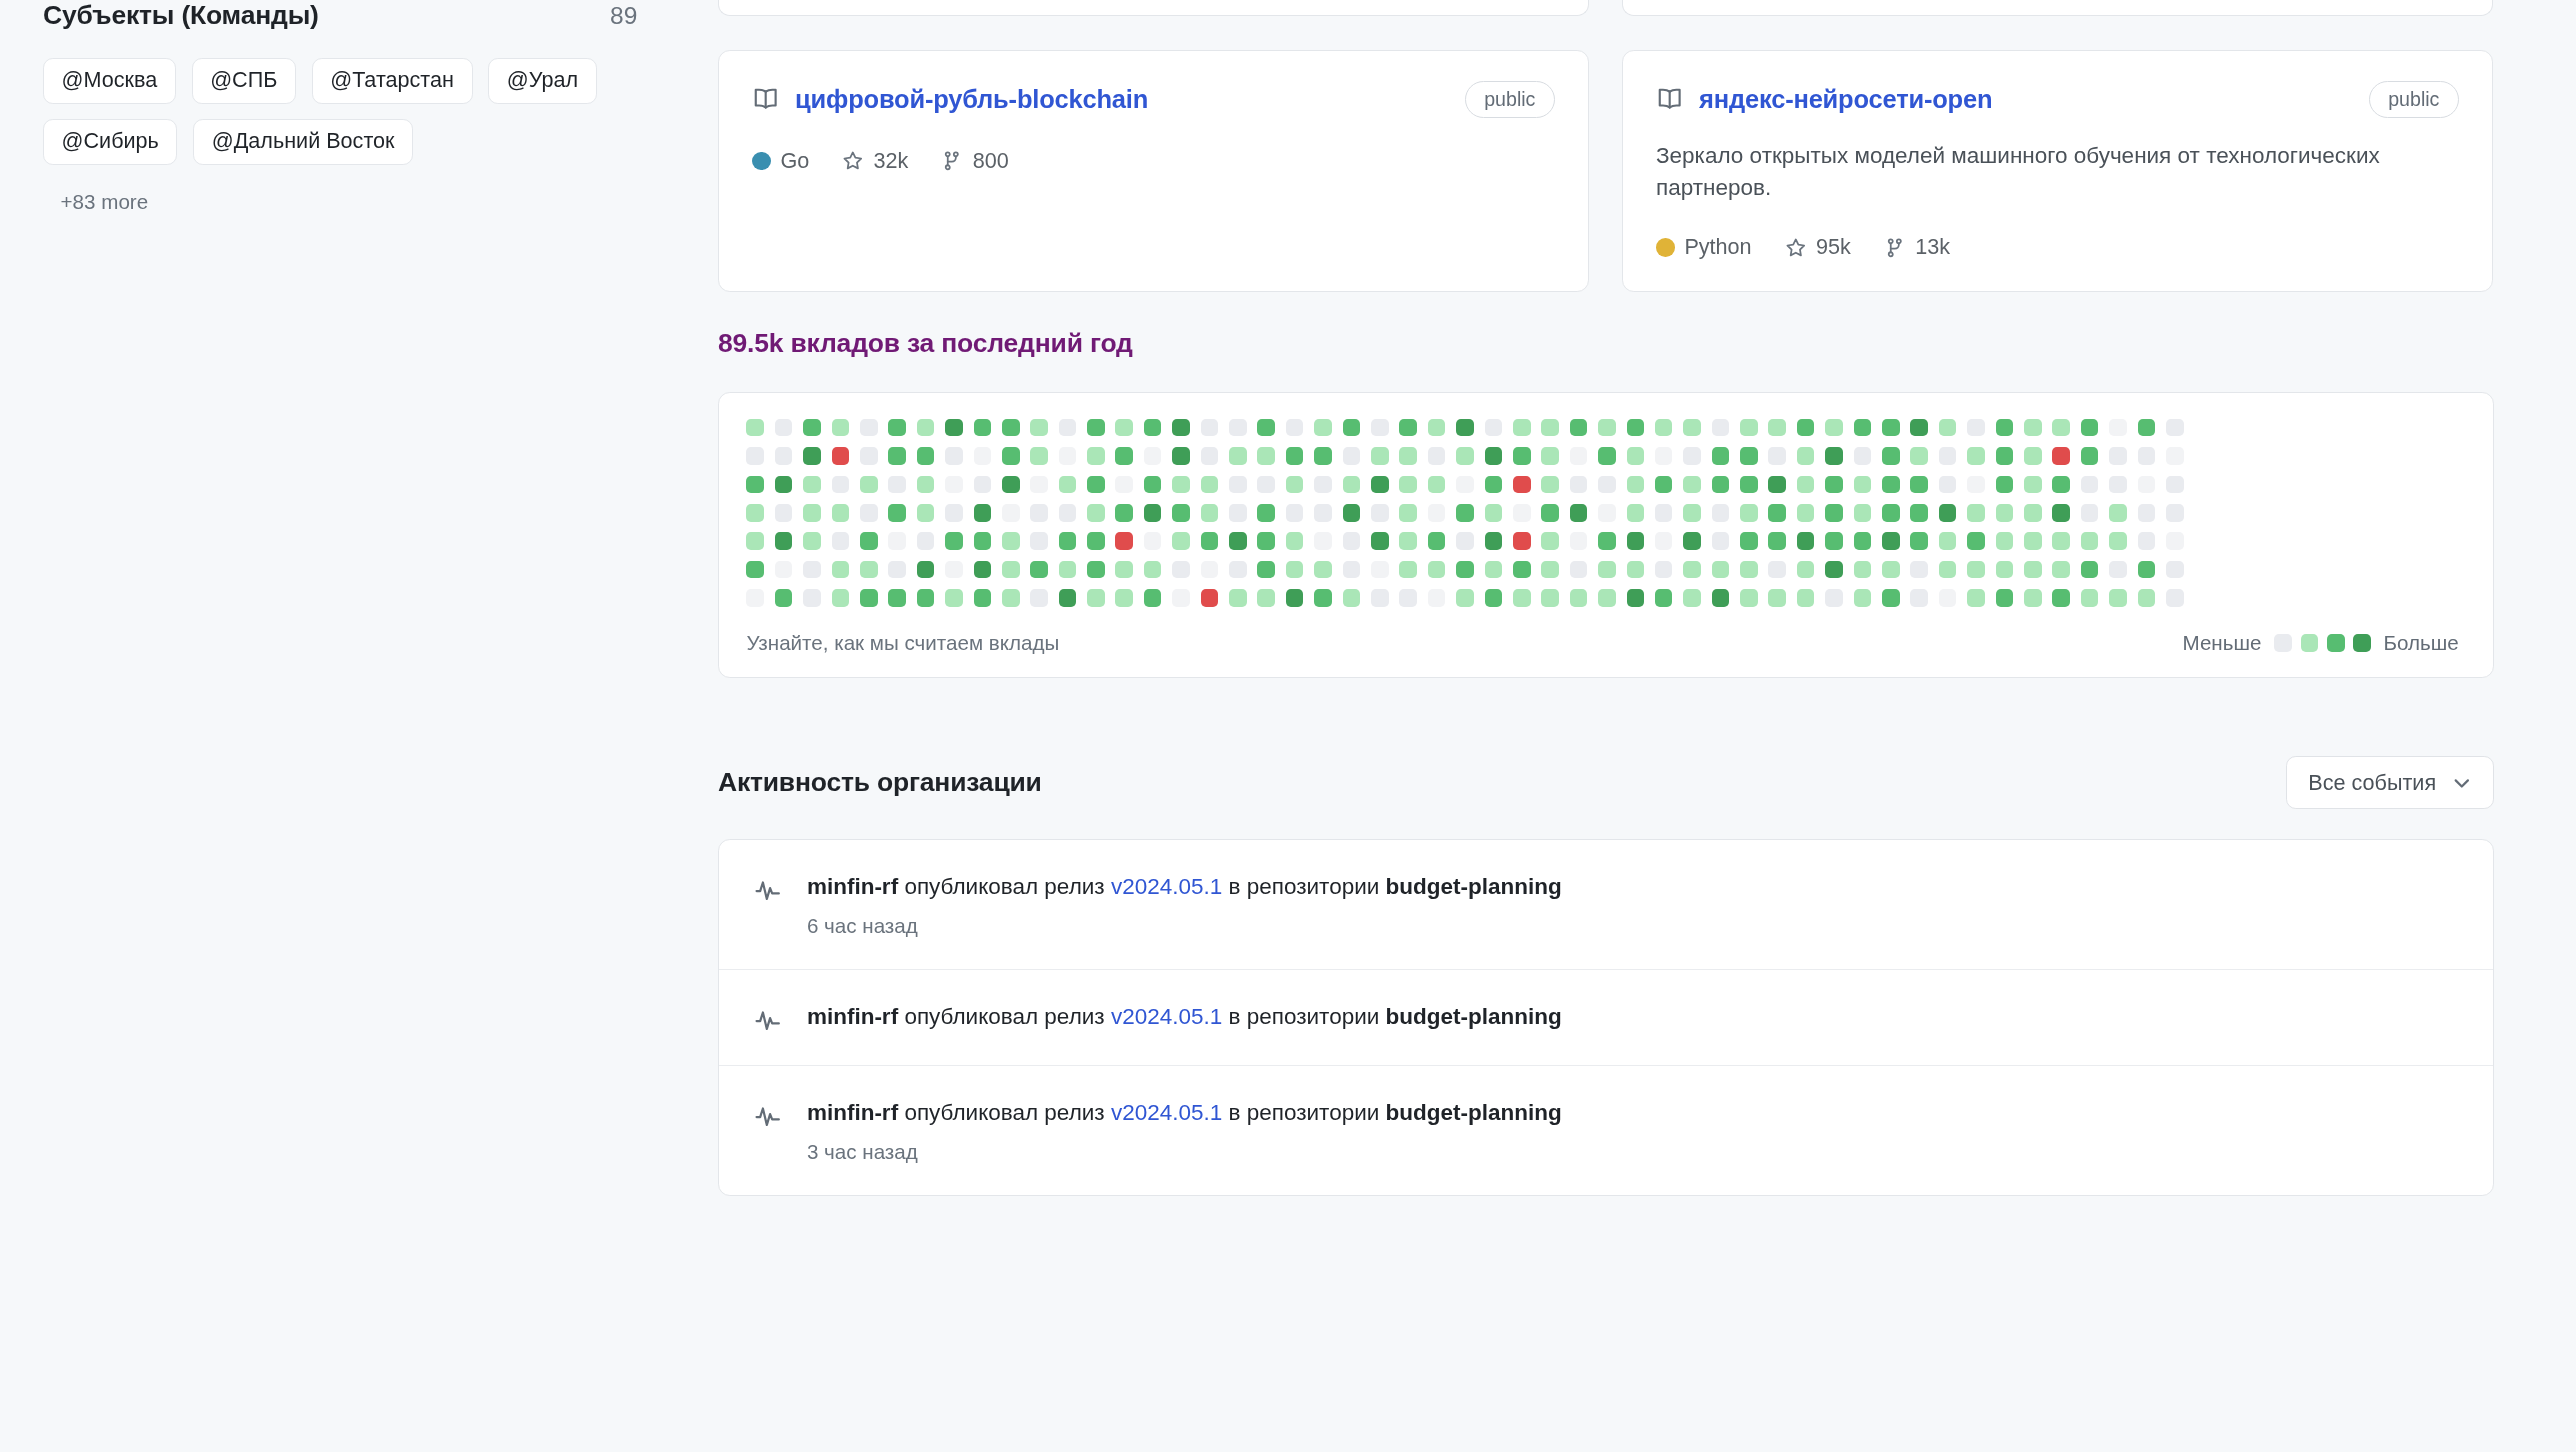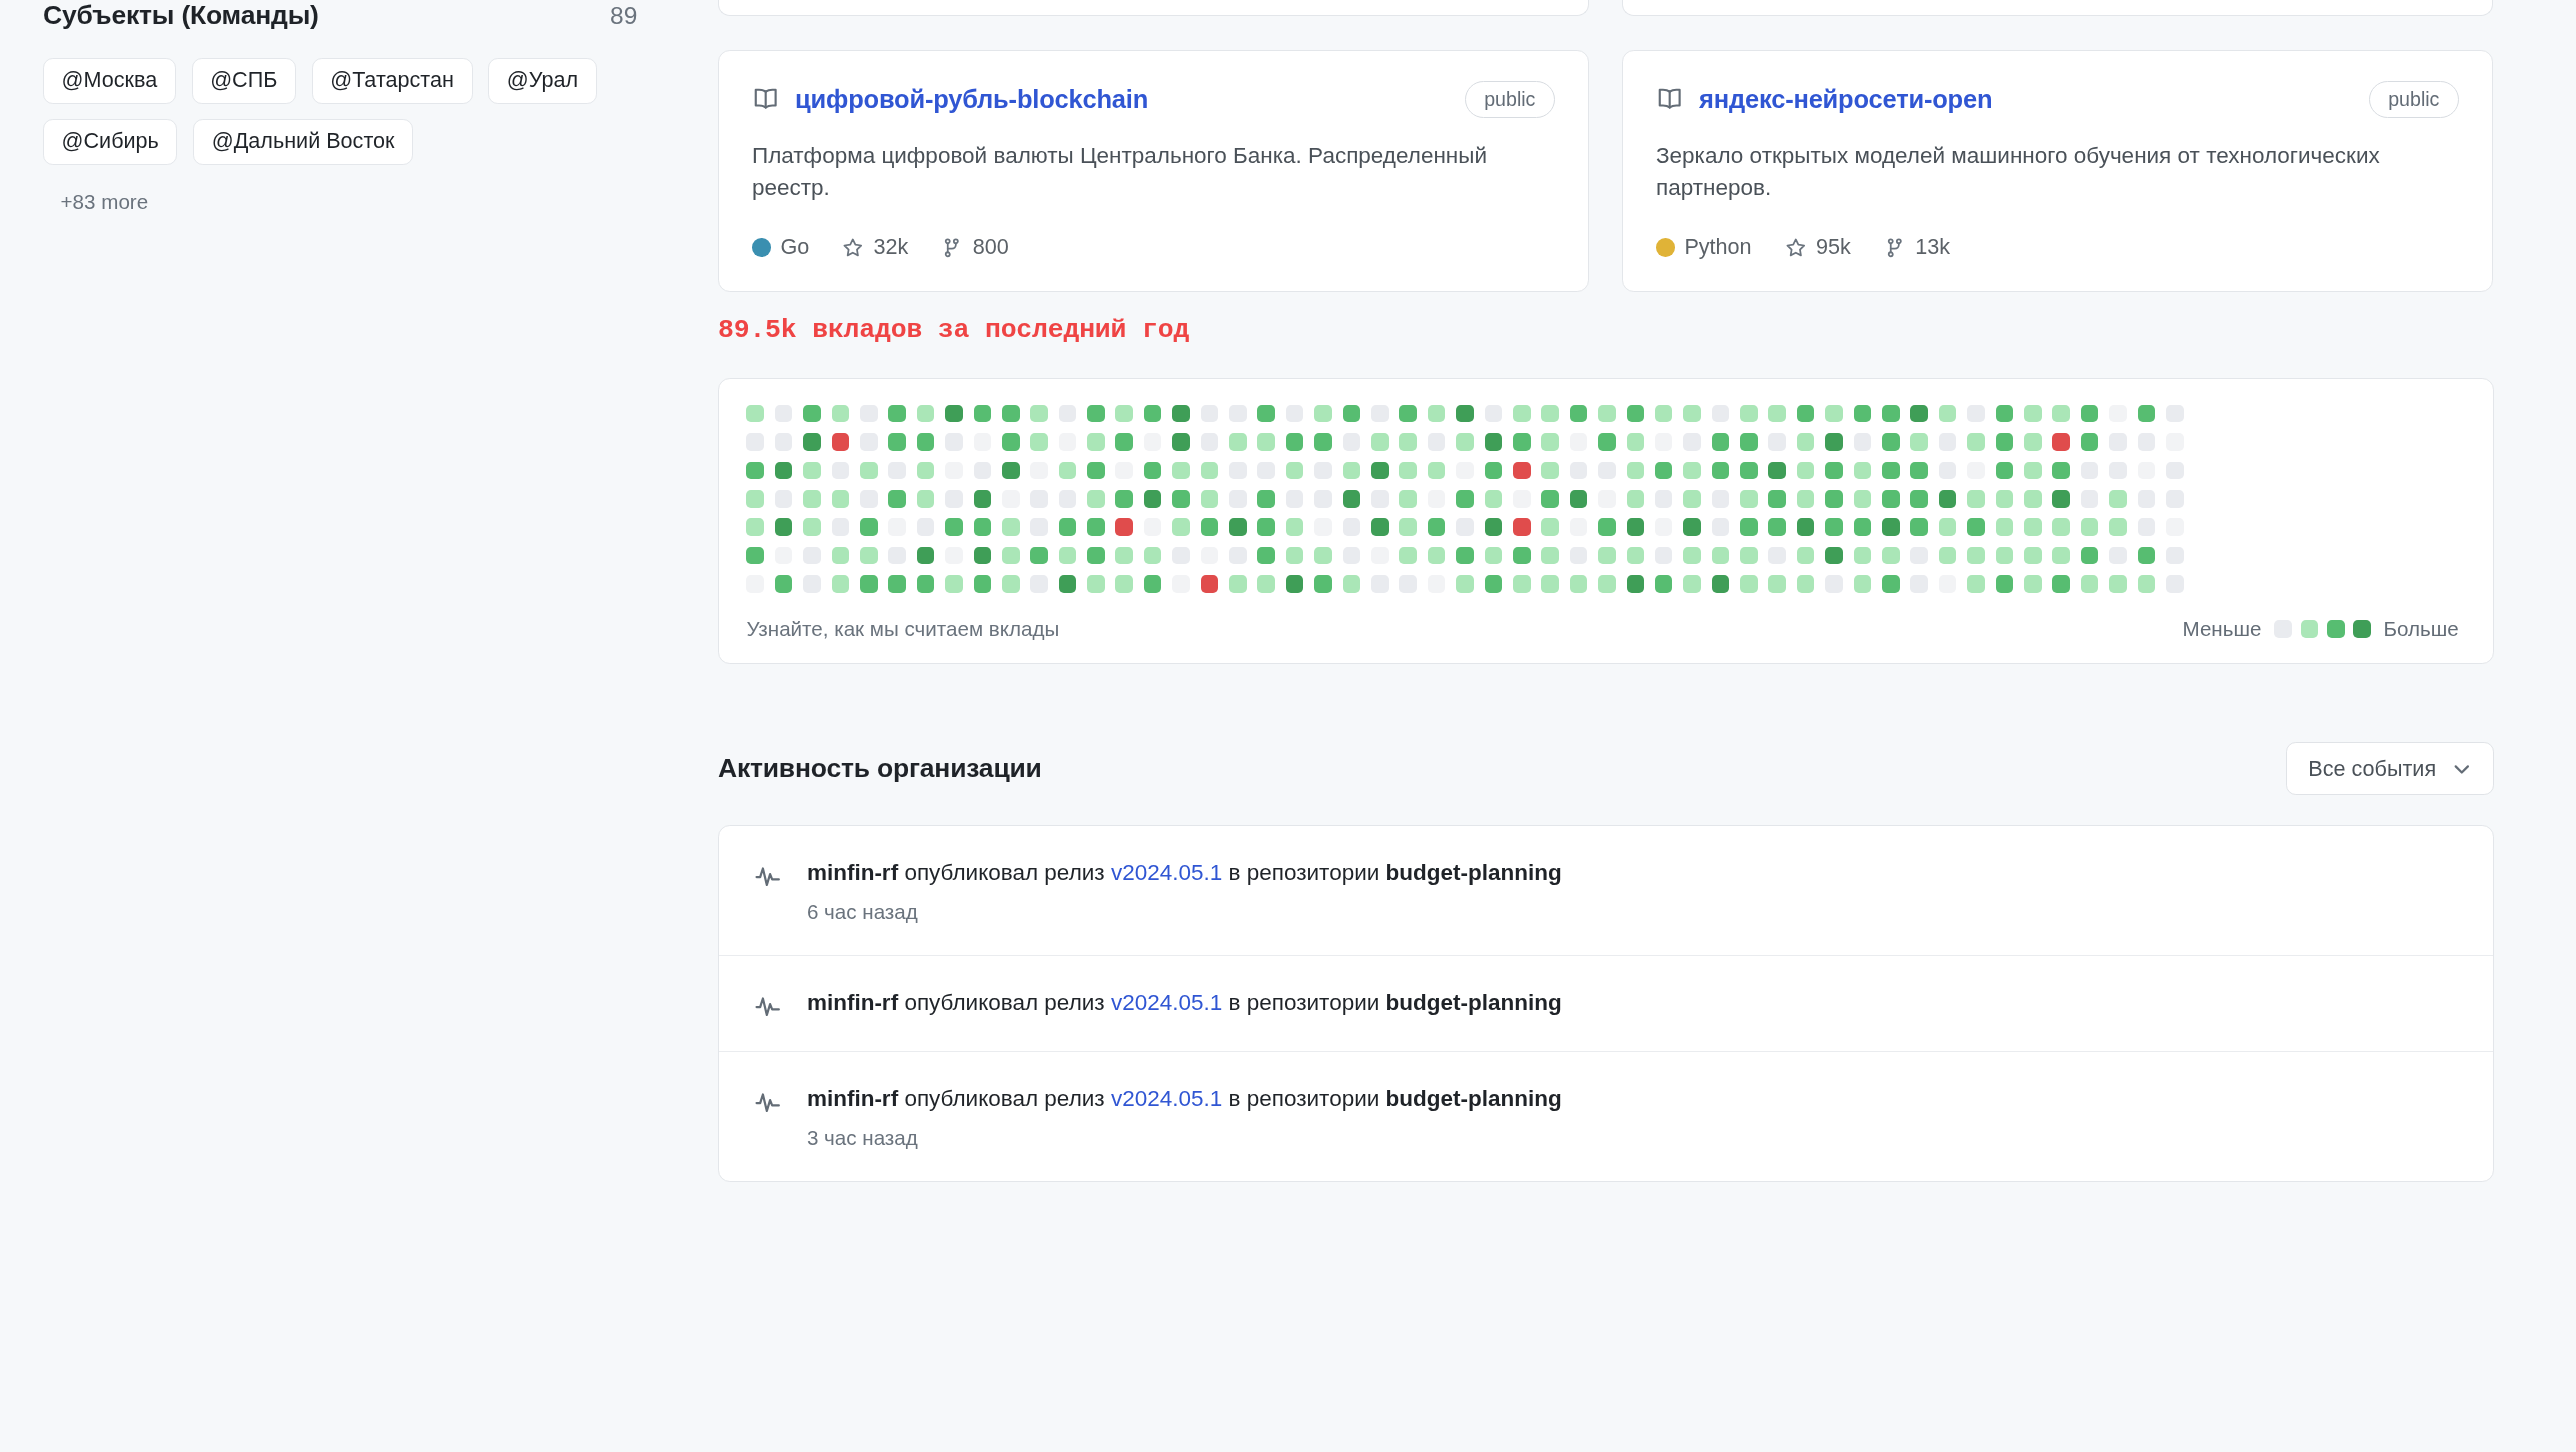--- a/index.html
+++ b/index.html
@@ -48,21 +48,21 @@
     border: 1px solid #d8dce1; border-radius: 979px; padding: 5.9px 18.6px;
     font-size: 19.6px; color: #636c76; line-height: 1.2;
   }
   .repo-desc { margin-top: 22.5px; font-size: 22.5px; line-height: 1.42; color: #4a5158; max-width: 784px; }
   .repo-meta { margin-top: 30px; display: flex; align-items: center; gap: 33px; font-size: 21.6px; color: #5b6167; }
   .meta-item { display: flex; align-items: center; gap: 9.8px; }
   .lang-dot { width: 18.6px; height: 18.6px; border-radius: 50%; display: inline-block; }
   .mini-icon { width: 21.6px; height: 21.6px; display: block; color: #6a737d; }
 
   
-  .contrib-title { margin-top: 23px; font-size: 26.5px; font-weight: bold; color: #ef4444; letter-spacing: -0.2px; font-family: Liberation Mono, monospace; }
+  .contrib-title { margin-top: 36px; font-size: 26.5px; font-weight: bold; color: #701a75; letter-spacing: -0.2px; }
   .contrib-card { margin-top: 33px; width: 1776px; padding: 25.5px 27.4px 21.6px 27.4px; }
   .grid { display: grid; grid-template-rows: repeat(7, 17.6px); grid-auto-flow: column; grid-auto-columns: 17.6px;
           gap: 10.8px 10.8px; }
   .cell { width: 17.6px; height: 17.6px; border-radius: 4.9px; }
   .contrib-foot { margin-top: 24.5px; display: flex; align-items: center; justify-content: space-between; }
   .contrib-link { font-size: 20.6px; color: #6a737d; }
   .legend { display: flex; align-items: center; gap: 8.8px; font-size: 20.6px; color: #636c76; padding-right: 2.9px; }
   .legend-sw { width: 17.6px; height: 17.6px; border-radius: 4.9px; display: inline-block; }
   .legend-label { margin: 0 3.9px; }
 
@@ -120,21 +120,20 @@
                 <svg class="book-icon" viewBox="0 0 16 16" fill="none" stroke="currentColor" stroke-width="1.25" stroke-linecap="round" stroke-linejoin="round">
                   <path d="M8 3.3C6.9 2.5 5.6 2.2 4.1 2.2H2.2v9.2h1.9c1.5 0 2.8.3 3.9 1.1"></path>
                   <path d="M8 3.3c1.1-.8 2.4-1.1 3.9-1.1h1.9v9.2h-1.9c-1.5 0-2.8.3-3.9 1.1"></path>
                   <path d="M8 3.3v9.2"></path>
                 </svg>
               </span>
               <a class="repo-name">цифровой-рубль-blockchain</a>
             </div>
             <span class="badge">public</span>
           </div>
-          <div class="repo-desc">Платформа цифровой валюты Центрального Банка. Распределенный реестр.</div>
           <div class="repo-meta">
             <span class="meta-item">
               <span class="lang-dot" style="background:#3a8fb0"></span>
               <span>Go</span>
             </span>
             <span class="meta-item">
               <span>
                 <svg class="mini-icon" viewBox="0 0 16 16" fill="none" stroke="currentColor" stroke-width="1.3" stroke-linejoin="round">
                   <path d="M8 1.8l1.9 3.9 4.3.6-3.1 3 .7 4.3L8 11.6 4.2 13.6l.7-4.3-3.1-3 4.3-.6z"></path>
                 </svg>

